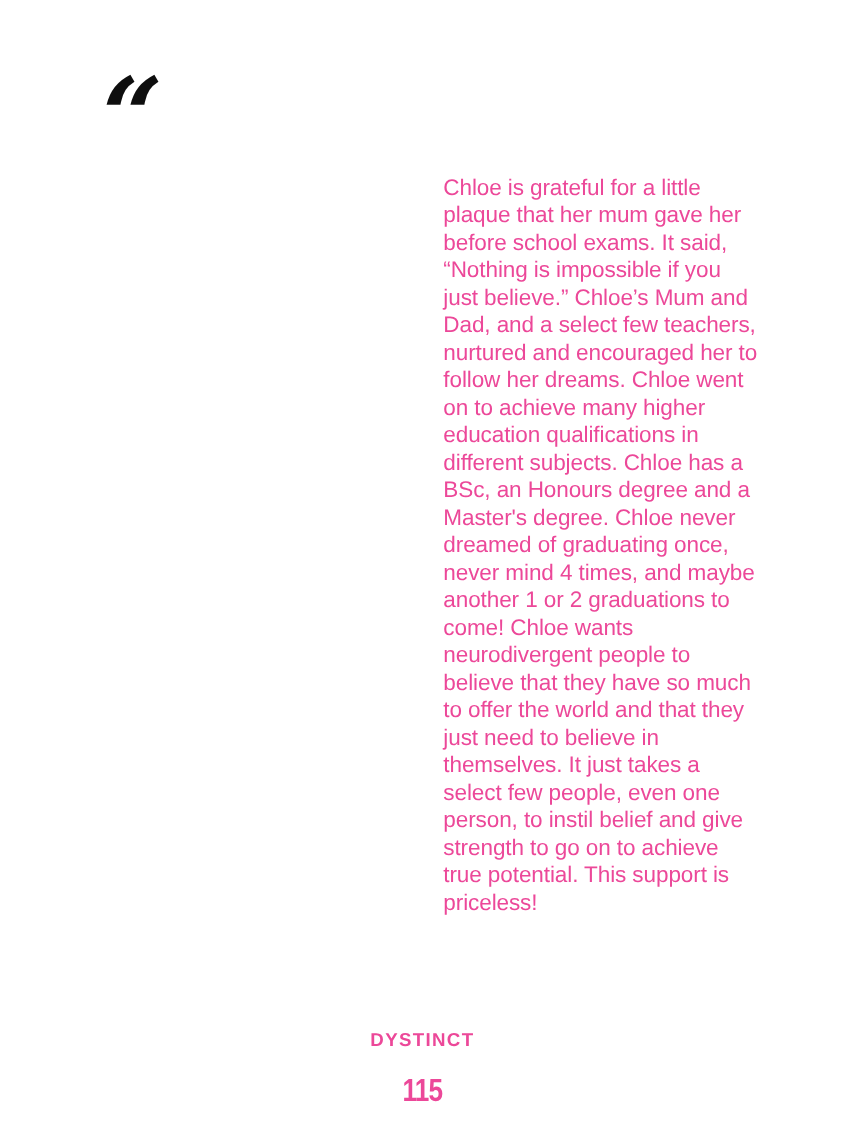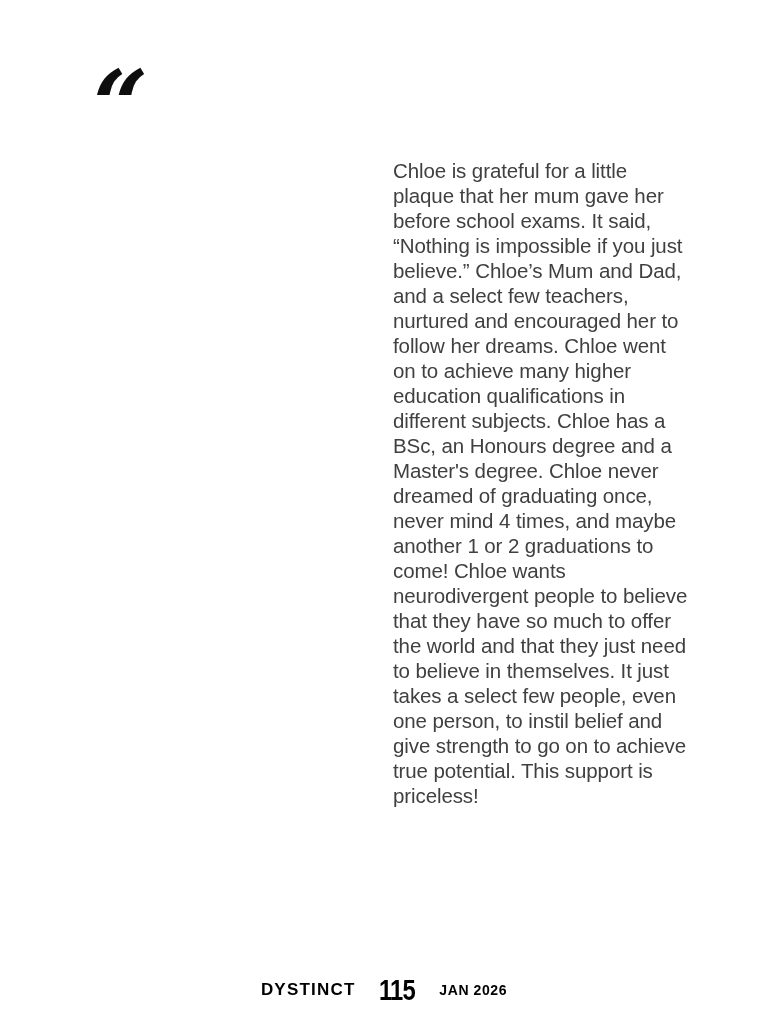--- a/index.html
+++ b/index.html
@@ -56,35 +56,37 @@
     position: absolute;
     left: 393px;
     top: 158px;
     width: 296px;
   }
   .body-text {
     font-family: "Liberation Sans", sans-serif;
     font-size: 20.5px;
     line-height: 25px;
     letter-spacing: -0.1px;
-    color: #404040;
+    color: #ec4899;
+    margin-left: 10px;
   }
 
   
   .footer {
     position: absolute;
     left: 0;
     right: 0;
     top: 972px;
     height: 36px;
     display: flex;
     justify-content: center;
     align-items: center;
     gap: 20px;
-    color: #000000;
+    color: #ec4899;
+    flex-direction: column;
   }
   .footer .magazine-name {
     font-size: 17px;
     font-weight: 600;
     letter-spacing: 1.2px;
   }
   .footer .page-number {
     font-size: 29px;
     font-weight: 700;
     letter-spacing: -1px;

